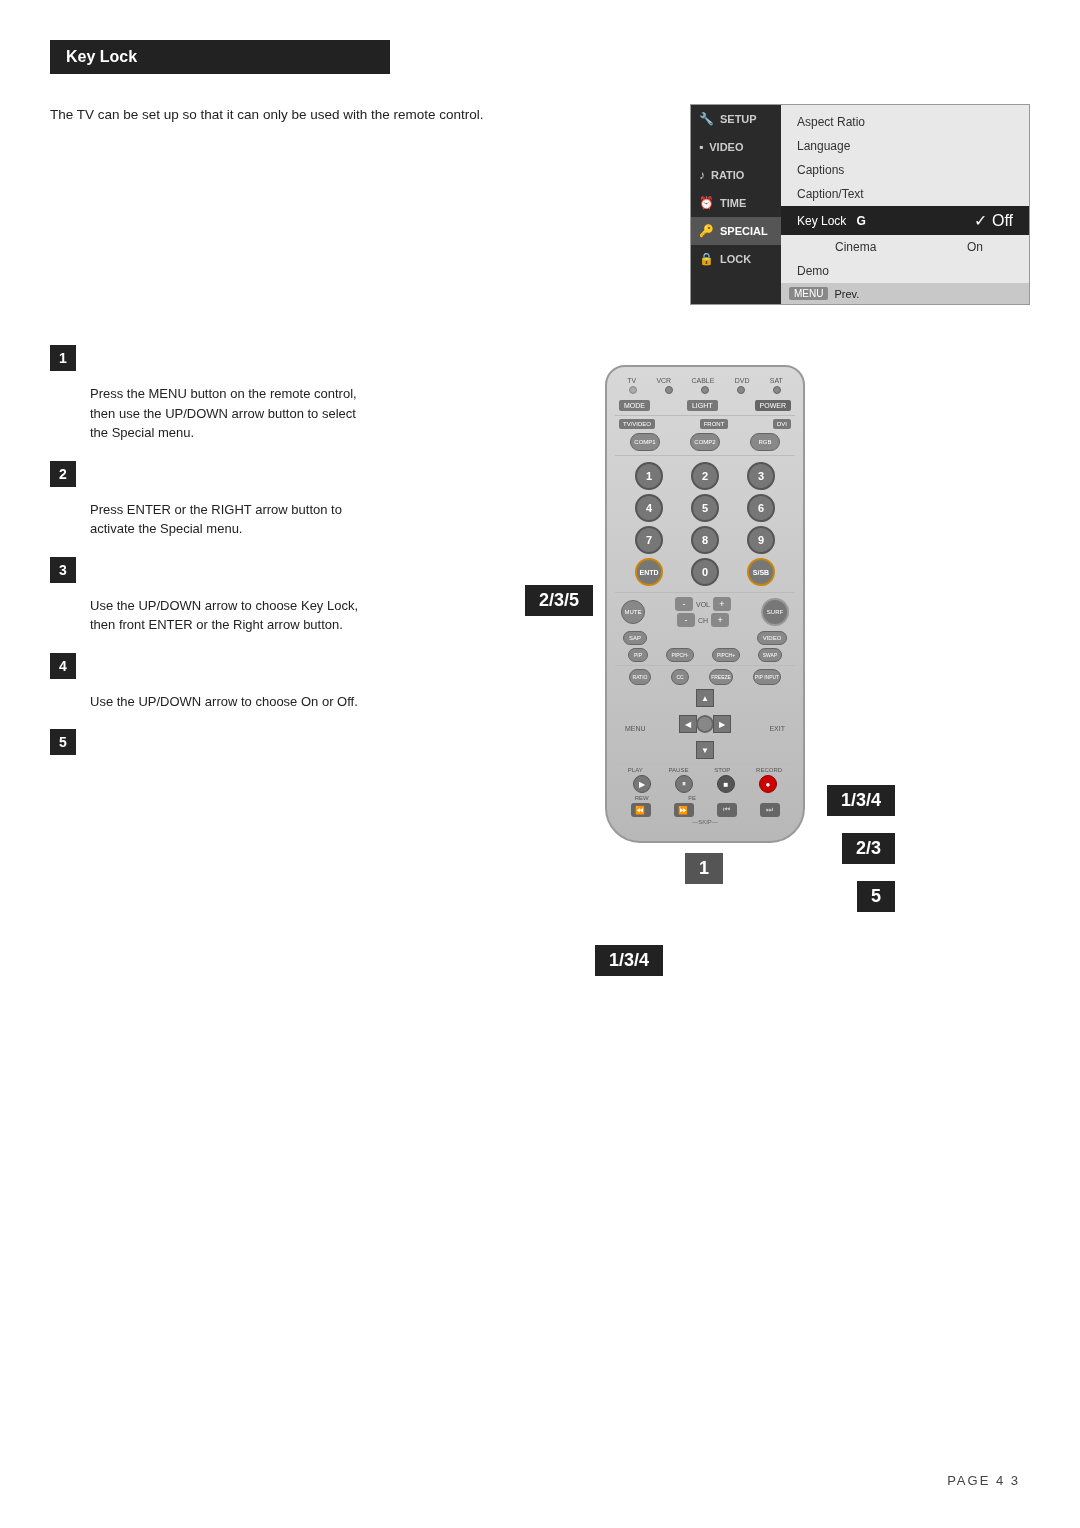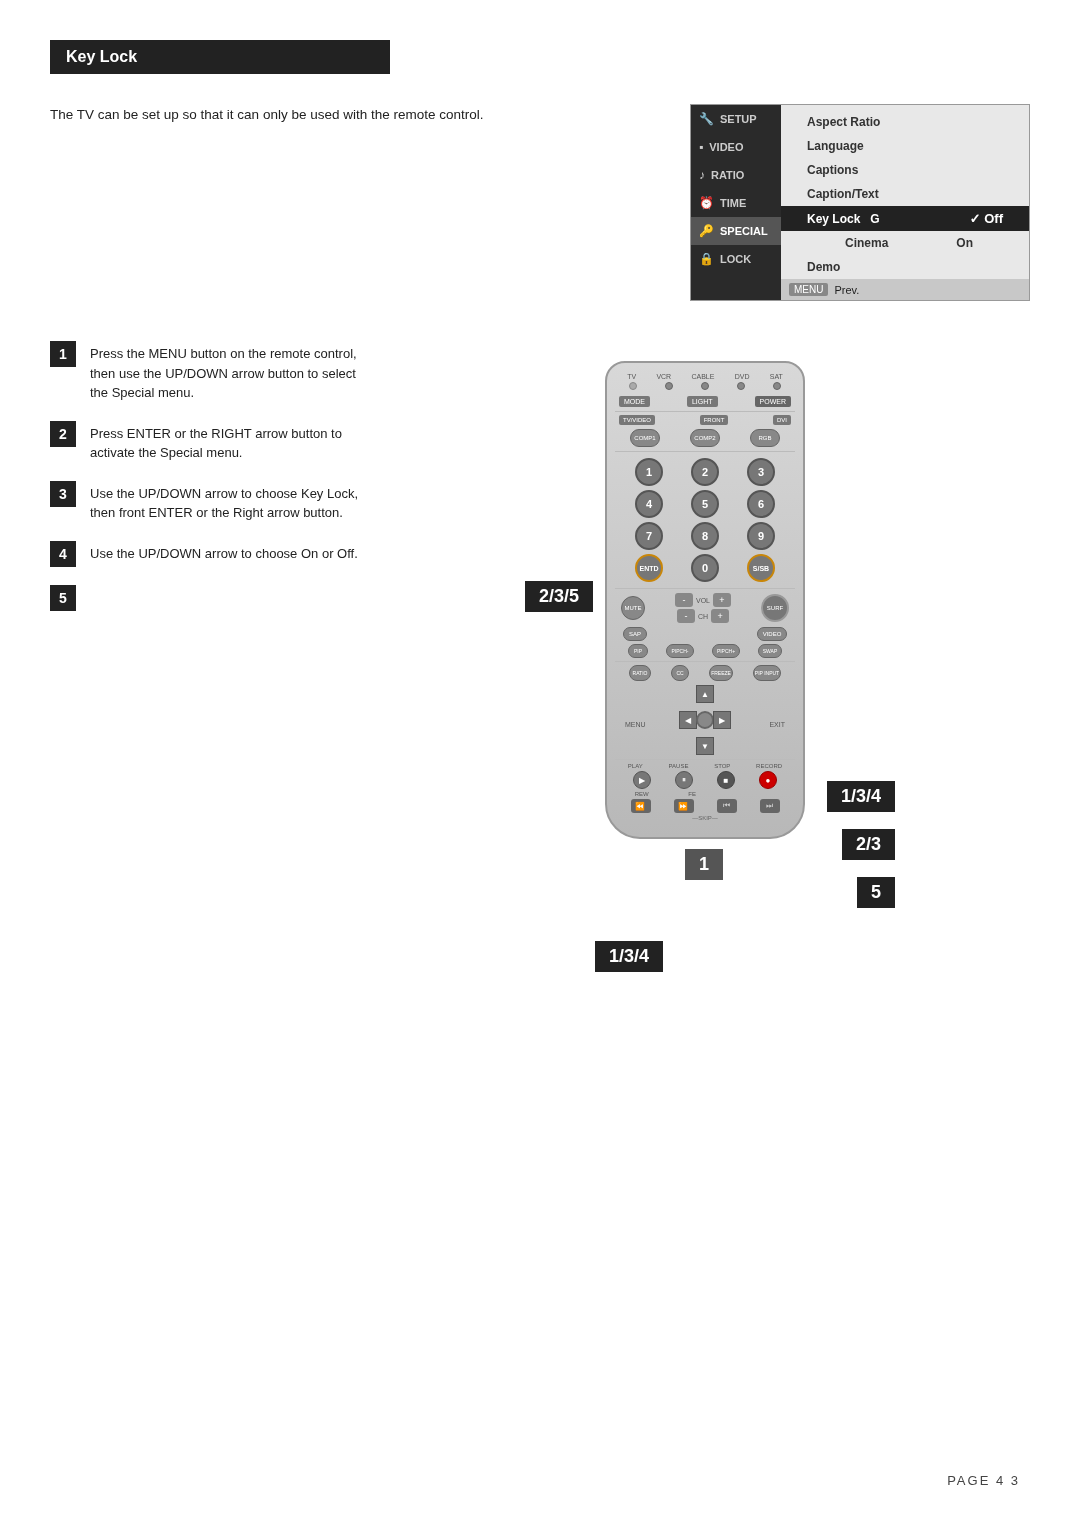--- a/index.html
+++ b/index.html
@@ -87,39 +87,38 @@
       font-size: 12px;
     }
 
     .menu-right {
       flex: 1;
       background: #e8e8e8;
       padding: 0;
     }
 
     .menu-right-item {
-      padding: 5px 26px;
+      padding: 5px 16px;
       font-size: 12px;
       color: #333;
       border-bottom: none;
-      font-weight: bold;
     }
 
     .menu-right-item.highlighted {
       background: #222;
       color: #fff;
       display: flex;
       align-items: center;
       justify-content: space-between;
     }
 
     .menu-right-item .check-area {
       display: flex;
       gap: 14px;
-      font-size: 13px;
+      font-size: 16px;
       color: #ccc;
     }
 
     .menu-right-item .check-area .selected {
       color: #fff;
     }
 
     .menu-bottom {
       background: #c8c8c8;
       padding: 4px 8px;
@@ -155,20 +154,21 @@
       justify-content: center;
       font-size: 14px;
       font-weight: bold;
       flex-shrink: 0;
     }
 
     .step-text {
       font-size: 13px;
       line-height: 1.5;
       padding-top: 3px;
+      margin-top: 36px;
     }
 
     
     .page-footer {
       position: absolute;
       bottom: 40px;
       right: 60px;
       font-size: 13px;
       letter-spacing: 2px;
       color: #444;

